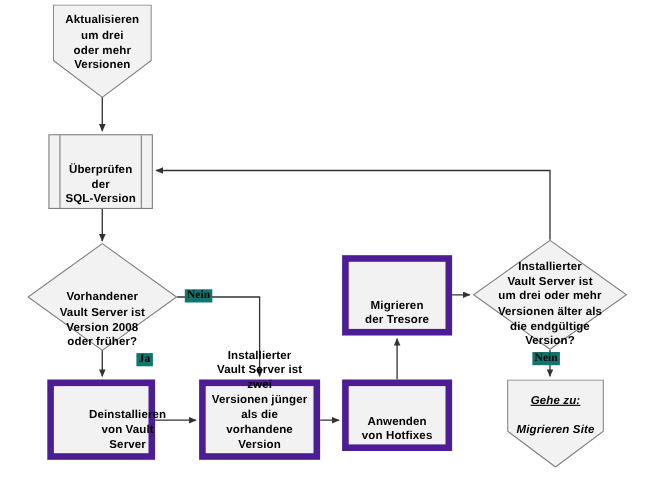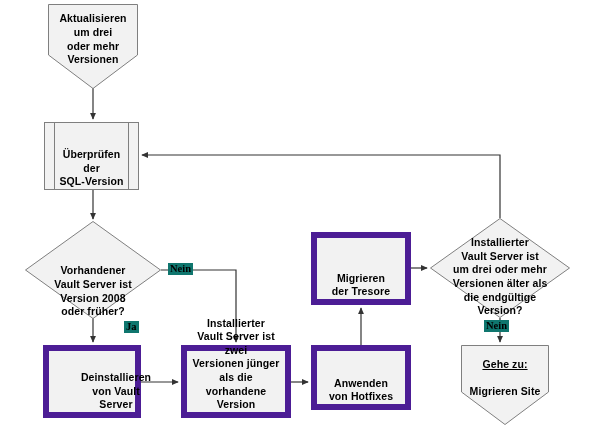--- a/index.html
+++ b/index.html
@@ -187,21 +187,21 @@
 um drei oder mehr
 Versionen älter als
 die endgültige
 Version?</span>
   </div>
 
   <div class="node pent" style="left:461px; top:345px; width:88px; height:80px;">
     <svg class="shape" viewBox="0 0 88 80" preserveAspectRatio="none">
       <polygon points="0.5,0.5 87.5,0.5 87.5,47 44,79.5 0.5,47" fill="#f2f2f2" stroke="#7f7f7f" stroke-width="1"></polygon>
     </svg>
-    <span class="txt" style="margin-bottom:26px;">
+    <span class="txt" style="margin-bottom:26px;font-style:italic;">
       <span class="u">Gehe zu:</span><br>
       <span>Migrieren Site</span>
     </span>
   </div>
 
   <div class="edge-label" style="left:168px; top:263px;">Nein</div>
 
   <div class="edge-label" style="left:76px; top:321px;margin-left:48px;">Ja</div>
 
   <div class="edge-label" style="left:484px; top:320px;">Nein</div>

